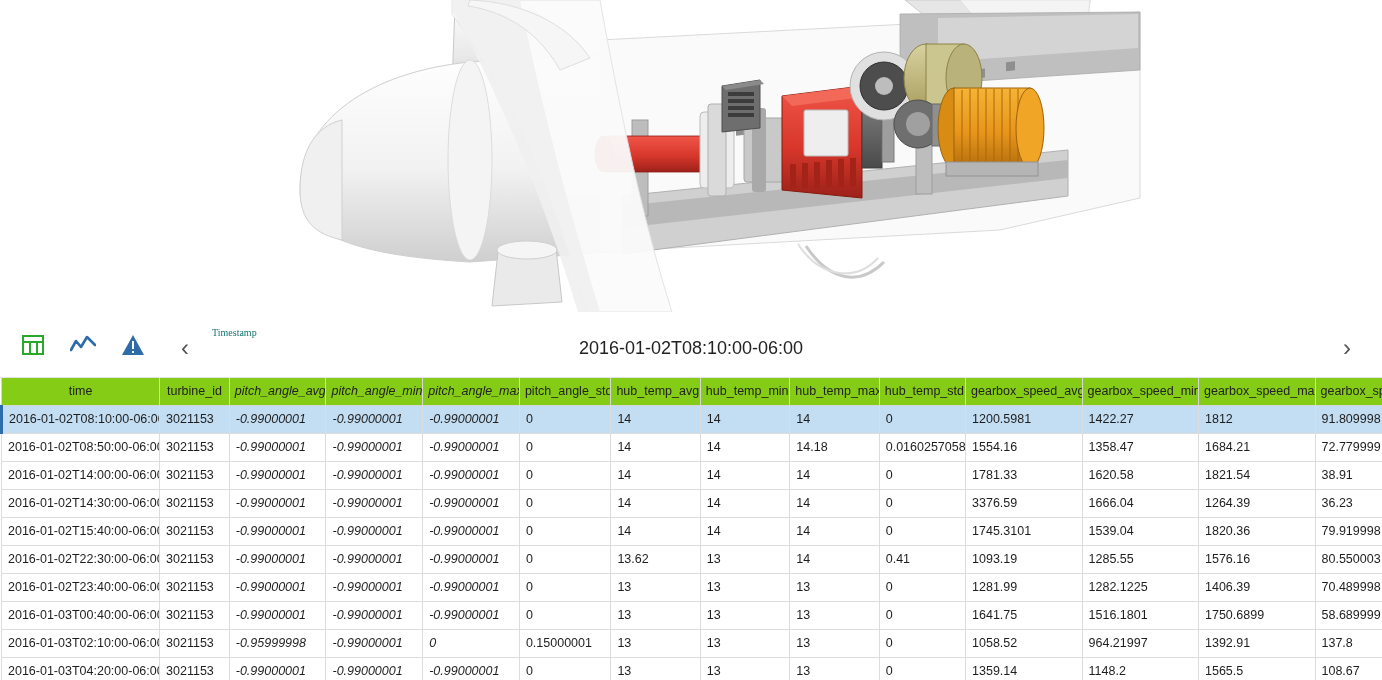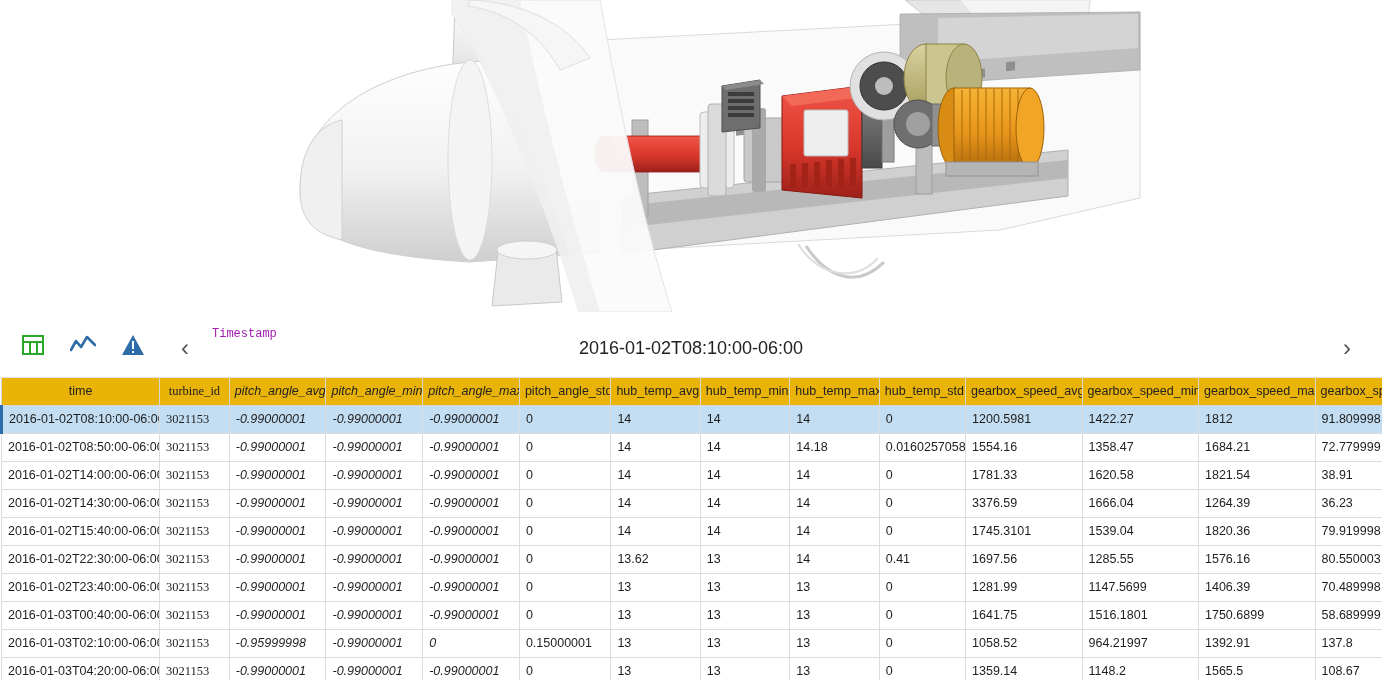--- a/index.html
+++ b/index.html
@@ -54,23 +54,23 @@
     cursor: pointer;
     color: #555;
     font-size: 24px;
     font-family: "Liberation Sans", sans-serif;
   }
   .nav-prev { left: 170px; top: 18px; }
   .nav-next { right: 20px; top: 18px; }
   .ts-label {
     position: absolute;
     left: 212px; top: 15px;
-    font-size: 12px;
-    color: #a21caf;
-    font-family: Liberation Mono, monospace;
+    font-size: 10px;
+    color: #0f766e;
+    font-family: Liberation Serif, serif;
   }
   .ts-value {
     position: absolute;
     left: 0; right: 0; top: 26px;
     text-align: center;
     font-size: 18px;
     color: #222;
     font-family: "Liberation Sans", sans-serif;
   }
 
@@ -84,21 +84,21 @@
   }
   table.grid {
     border-collapse: collapse;
     table-layout: fixed;
     width: 1430px;
     font-size: 12.5px;
     color: #1e1e1e;
     font-family: "Liberation Sans", sans-serif;
   }
   table.grid th {
-    background: #eab308;
+    background: #84cc16;
     border: 1px solid #d6d6d6;
     border-top: none;
     font-weight: normal;
     text-align: center;
     height: 27px;
     padding: 0 5px;
     color: #222;
     white-space: nowrap;
     overflow: hidden;
   }
@@ -111,21 +111,21 @@
     background: #ffffff;
   }
   table.grid tr.selected td {
     background: #c3ddf2;
   }
   table.grid tr.selected td:first-child {
     border-left: 3px solid #2d6ca8;
   }
   td.c-time { width: 152px; }
   th.c-time { width: 152px; }
-  td.c-tid, th.c-tid { width: 67px; font-family: Liberation Serif, serif; }
+  td.c-tid, th.c-tid { width: 67px; }
   td.c-pa, th.c-pa { width: 93px; font-style: italic; }
   td.c-pstd, th.c-pstd { width: 88px; }
   td.c-ht, th.c-ht { width: 86px; }
   td.c-hstd, th.c-hstd { width: 83px; }
   td.c-gs, th.c-gs { width: 112px; }
   td.c-gstd, th.c-gstd { width: 110px; }
 
   
   .blade-ghost {
     position: absolute;
@@ -432,38 +432,38 @@
             <td class="c-time">2016-01-02T22:30:00-06:00</td>
             <td class="c-tid">3021153</td>
             <td class="c-pa">-0.99000001</td>
             <td class="c-pa">-0.99000001</td>
             <td class="c-pa">-0.99000001</td>
             <td class="c-pstd">0</td>
             <td class="c-ht">13.62</td>
             <td class="c-ht">13</td>
             <td class="c-ht">14</td>
             <td class="c-hstd">0.41</td>
-            <td class="c-gs">1697.56</td>
+            <td class="c-gs">1093.19</td>
             <td class="c-gs">1285.55</td>
             <td class="c-gs">1576.16</td>
             <td class="c-gstd">80.550003</td>
           </tr>
           <tr>
             <td class="c-time">2016-01-02T23:40:00-06:00</td>
             <td class="c-tid">3021153</td>
             <td class="c-pa">-0.99000001</td>
             <td class="c-pa">-0.99000001</td>
             <td class="c-pa">-0.99000001</td>
             <td class="c-pstd">0</td>
             <td class="c-ht">13</td>
             <td class="c-ht">13</td>
             <td class="c-ht">13</td>
             <td class="c-hstd">0</td>
             <td class="c-gs">1281.99</td>
-            <td class="c-gs">1147.5699</td>
+            <td class="c-gs">1282.1225</td>
             <td class="c-gs">1406.39</td>
             <td class="c-gstd">70.489998</td>
           </tr>
           <tr>
             <td class="c-time">2016-01-03T00:40:00-06:00</td>
             <td class="c-tid">3021153</td>
             <td class="c-pa">-0.99000001</td>
             <td class="c-pa">-0.99000001</td>
             <td class="c-pa">-0.99000001</td>
             <td class="c-pstd">0</td>

